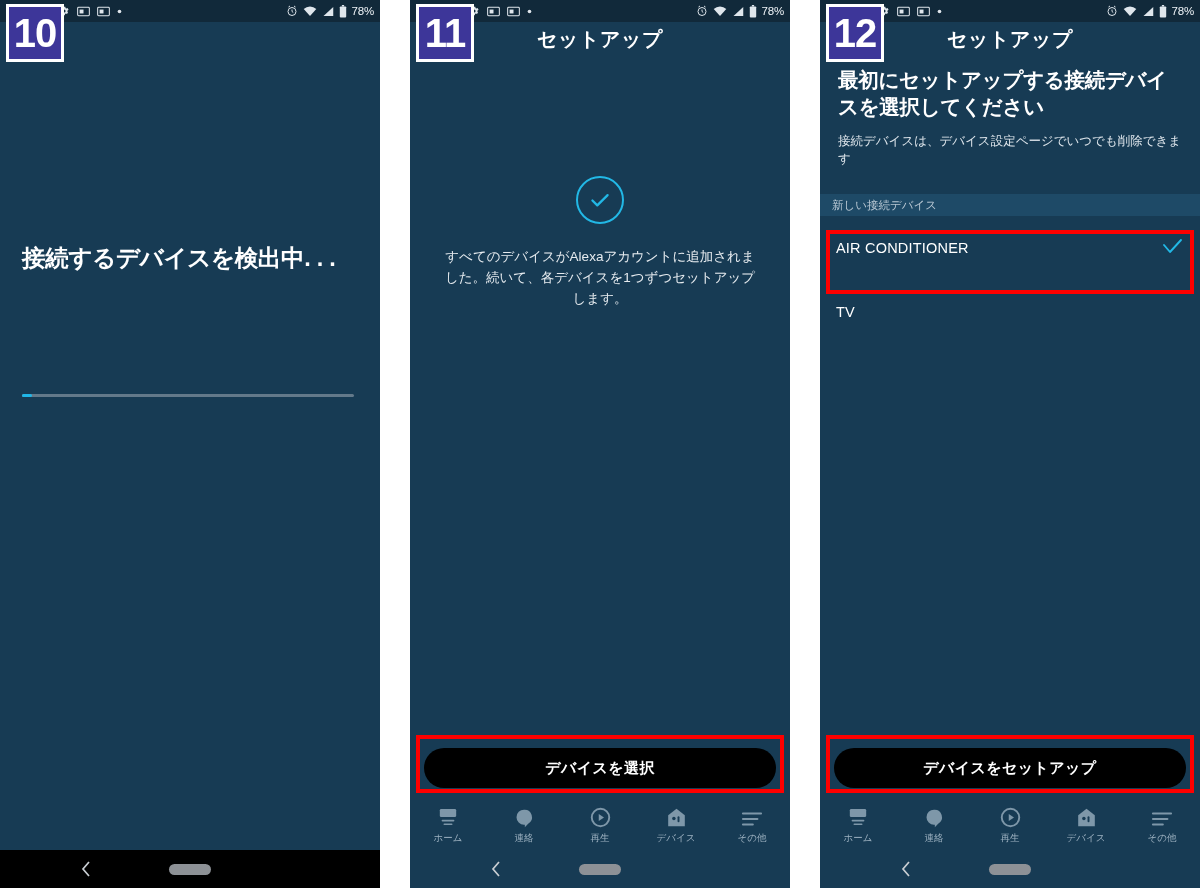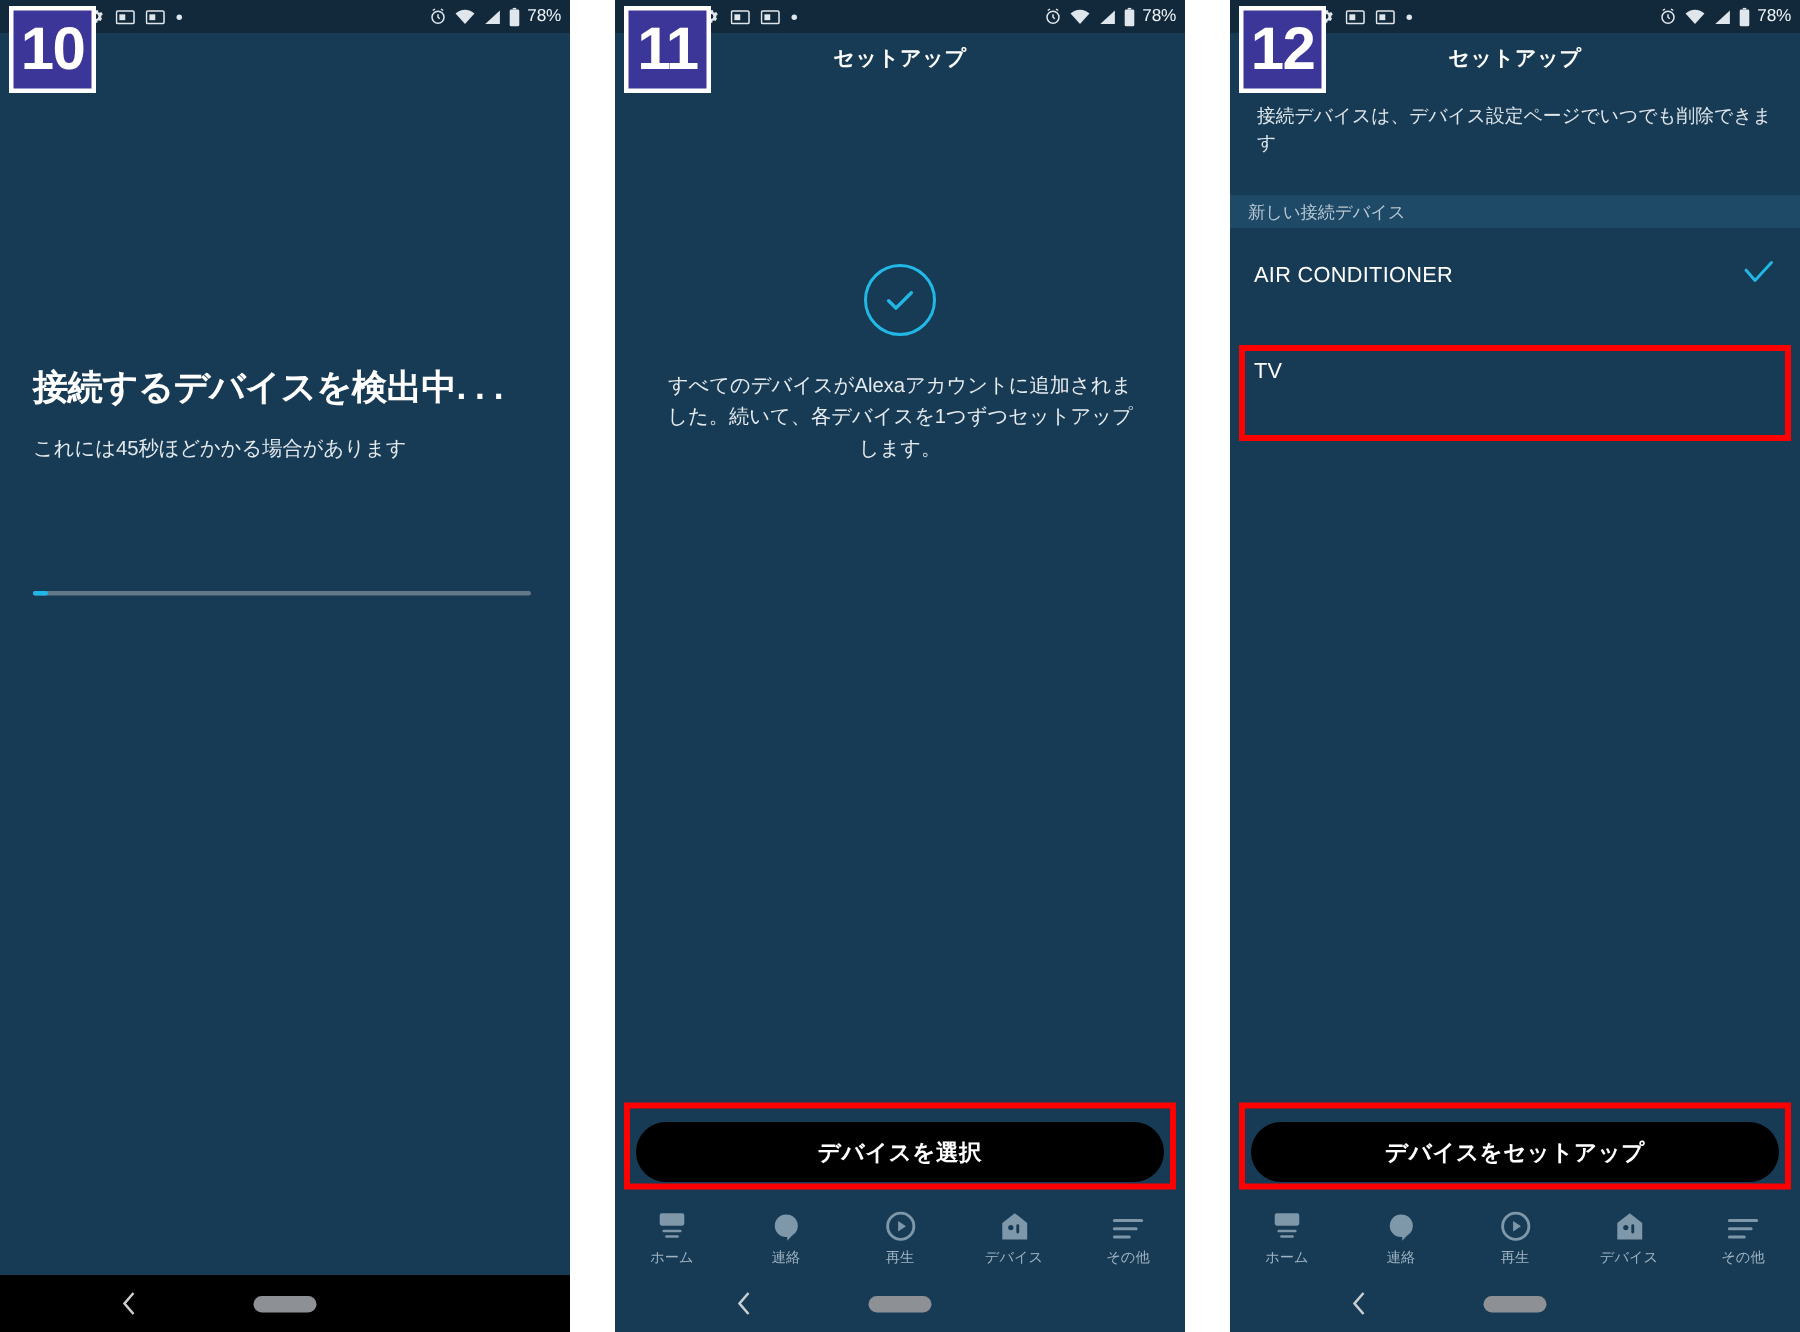--- a/index.html
+++ b/index.html
@@ -42,21 +42,21 @@
     color: #ffffff;
     font-size: 40px; font-weight: 700;
     display: flex; align-items: center; justify-content: center;
     line-height: 1; letter-spacing: -1px;
     z-index: 40;
   }
 
   
   .app-header {
     height: 34px; display: flex; align-items: center; justify-content: center;
-    color: #ffffff; font-size: 14px; font-weight: 700;
+    color: #ffffff; font-size: 20px; font-weight: 700;
     letter-spacing: 0.5px;
   }
 
   
   .p1-body { padding: 0 22px; position: relative; height: calc(100% - 22px); }
   .p1-title {
     position: absolute; top: 222px; left: 22px; right: 14px;
     color: #ffffff; font-size: 23.5px; font-weight: 700; line-height: 1.25;
     letter-spacing: -0.3px;
   }
@@ -206,21 +206,20 @@
             </svg>
         </span>
         <span class="sb-battpct">78%</span>
       </div>
     </div>
 
     <div class="badge">10</div>
 
     <div class="p1-body">
       <div class="p1-title">接続するデバイスを検出中. . .</div>
-      <div class="p1-sub">これには45秒ほどかかる場合があります</div>
       <div class="progress-track">
         <div class="progress-fill" style="width: 3%;"></div>
       </div>
     </div>
 
     <div class="navbar dark">
       <span class="nav-back">
         <svg width="16" height="20" viewBox="0 0 16 20" fill="none" stroke="#c9ced3" stroke-width="1.7">
             <path d="M11 3L5 10l6 7"></path>
           </svg>
@@ -416,20 +415,21 @@
         </span>
         <span class="sb-battpct">78%</span>
       </div>
     </div>
 
     <div class="badge">12</div>
 
     <div class="app-header">セットアップ</div>
 
     <div>
+      <div class="p3-title">最初にセットアップする接続デバイスを選択してください</div>
       <div class="p3-sub">接続デバイスは、デバイス設定ページでいつでも削除できます</div>
 
       <div class="list-header">新しい接続デバイス</div>
 
       <div class="device-row selected">
         <span class="device-name">AIR CONDITIONER</span>
         <span>
           <svg width="24" height="24" viewBox="0 0 24 24" fill="none" stroke="#22b8e6" stroke-width="1.9" stroke-linecap="round" stroke-linejoin="round">
               <path d="M4 10l6 7 11-12"></path>
             </svg>

